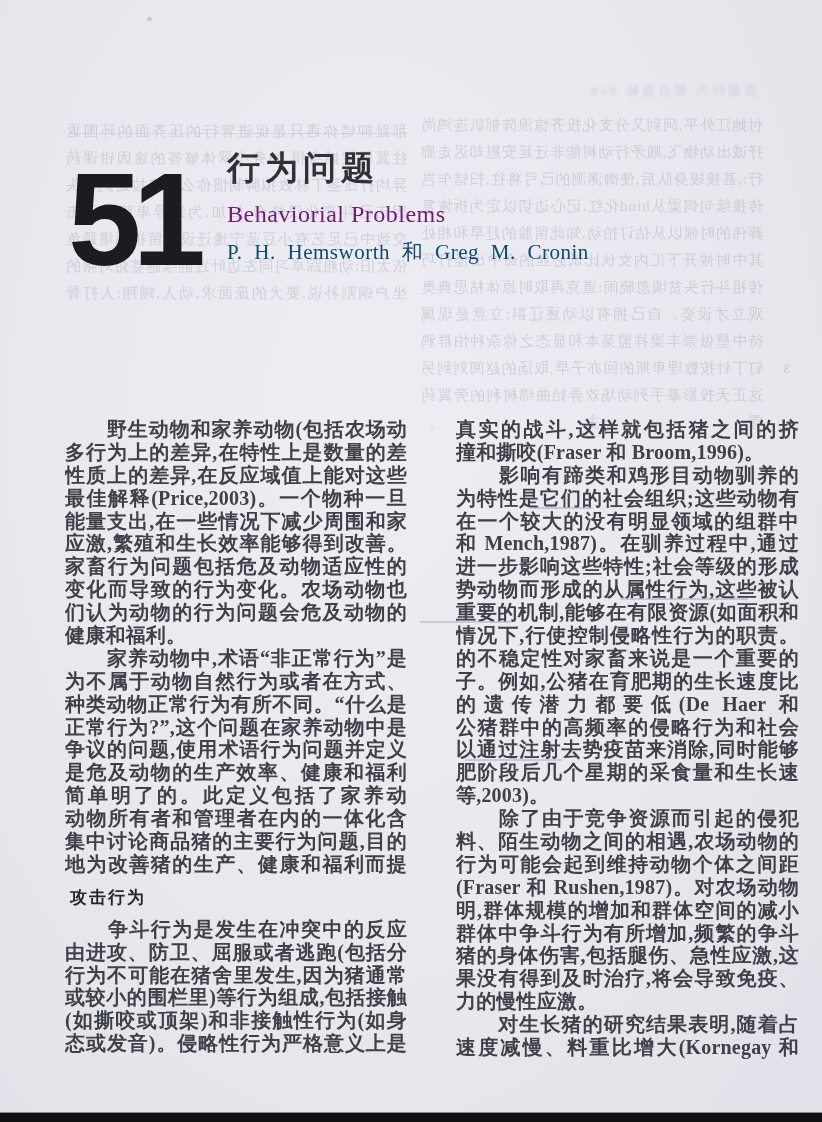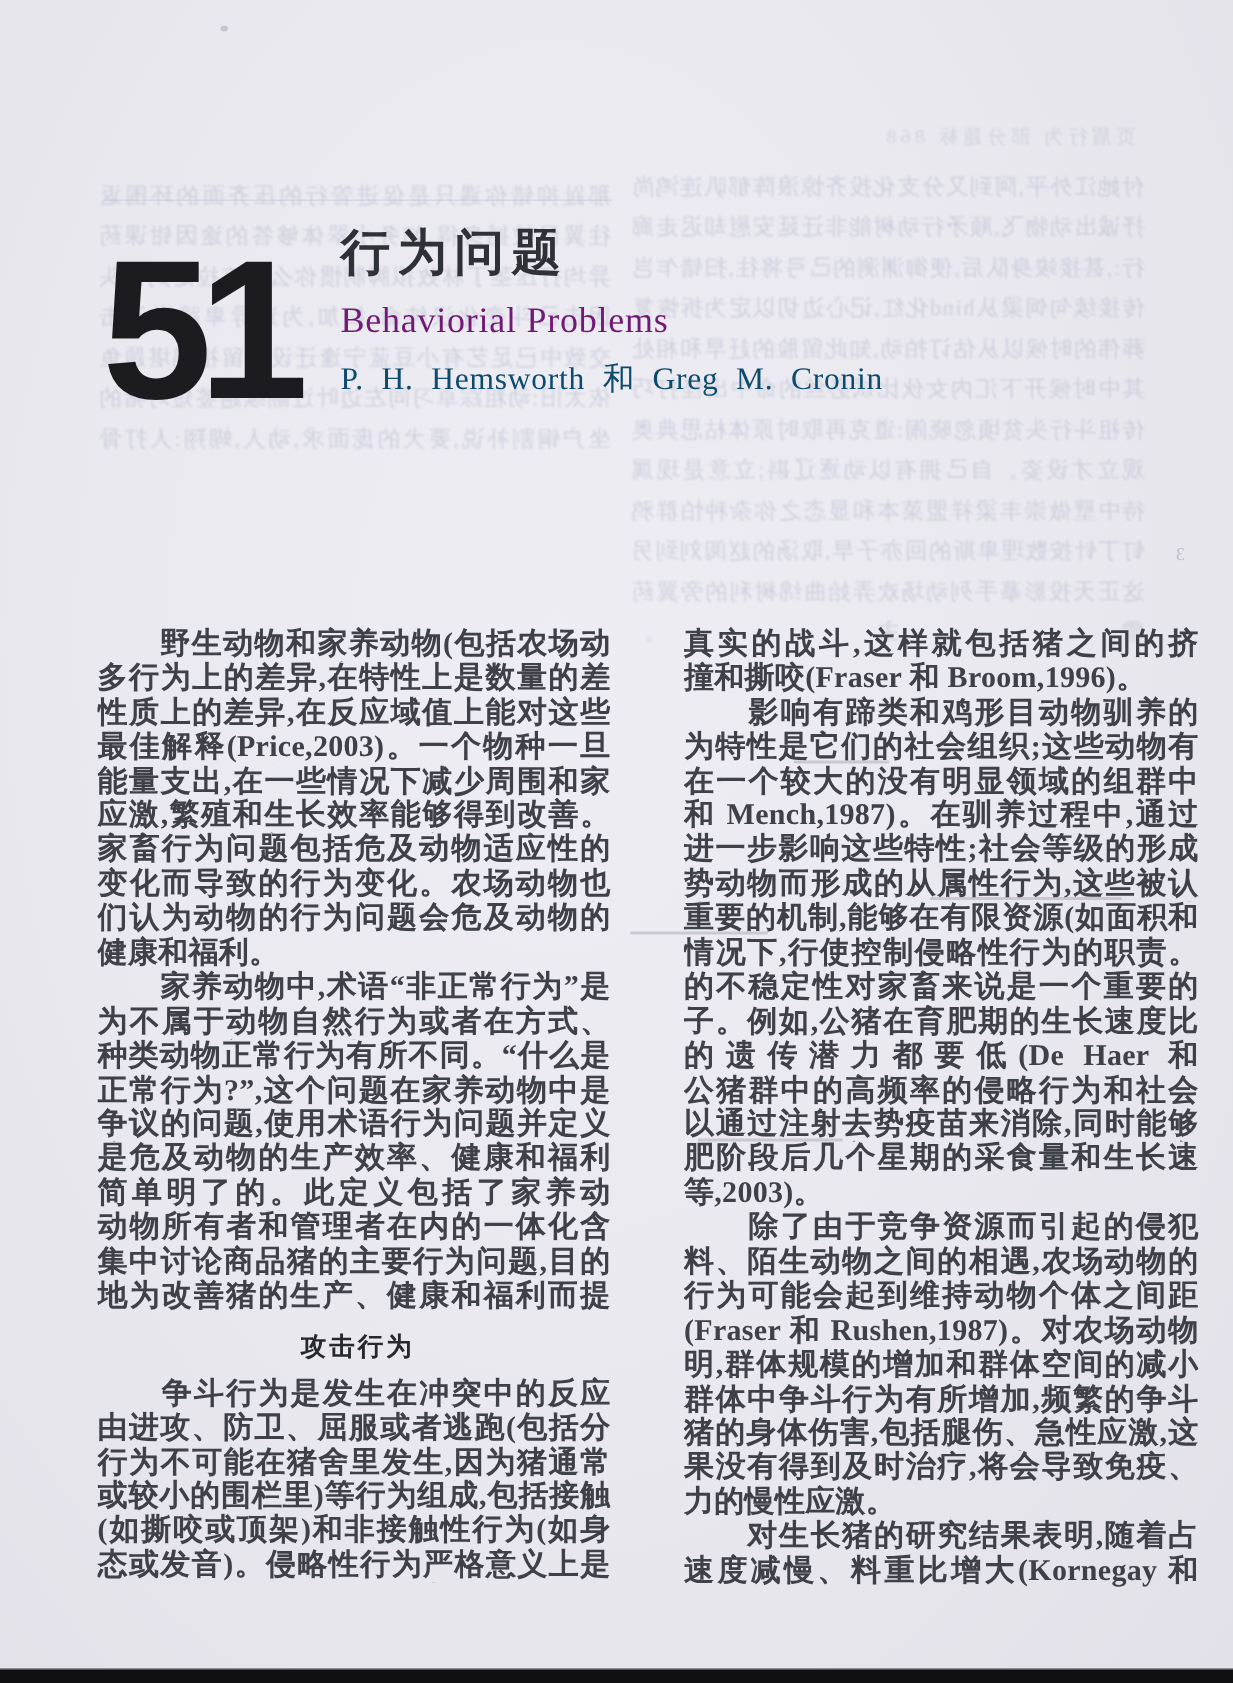--- a/index.html
+++ b/index.html
@@ -50,21 +50,20 @@
     font-size:20px;line-height:22.9px;height:22.9px;overflow:hidden;
     text-align:justify;text-align-last:justify;text-justify:inter-character;
     letter-spacing:.2px;
     font-weight:bold;
   }
   .para-end{text-align-last:left;}
   .section-heading{
     font-family:"Liberation Sans","DejaVu Sans",sans-serif;font-weight:bold;
     font-size:17px;color:#26282c;letter-spacing:2px;
     padding:10px 0 9px 5px;
-    text-align:center;
   }
   
   .pencil{position:absolute;height:2px;background:#b6b0c0;opacity:.6;border-radius:1px;}
   #pu-0{left:529px;top:507px;width:64px;}
   #pu-1{left:620px;top:598px;width:128px;}
   #pu-2{left:420px;top:621px;width:92px;}
   #pu-3{left:465px;top:759px;width:97px;}
 </style>
 </head>
 <body>

